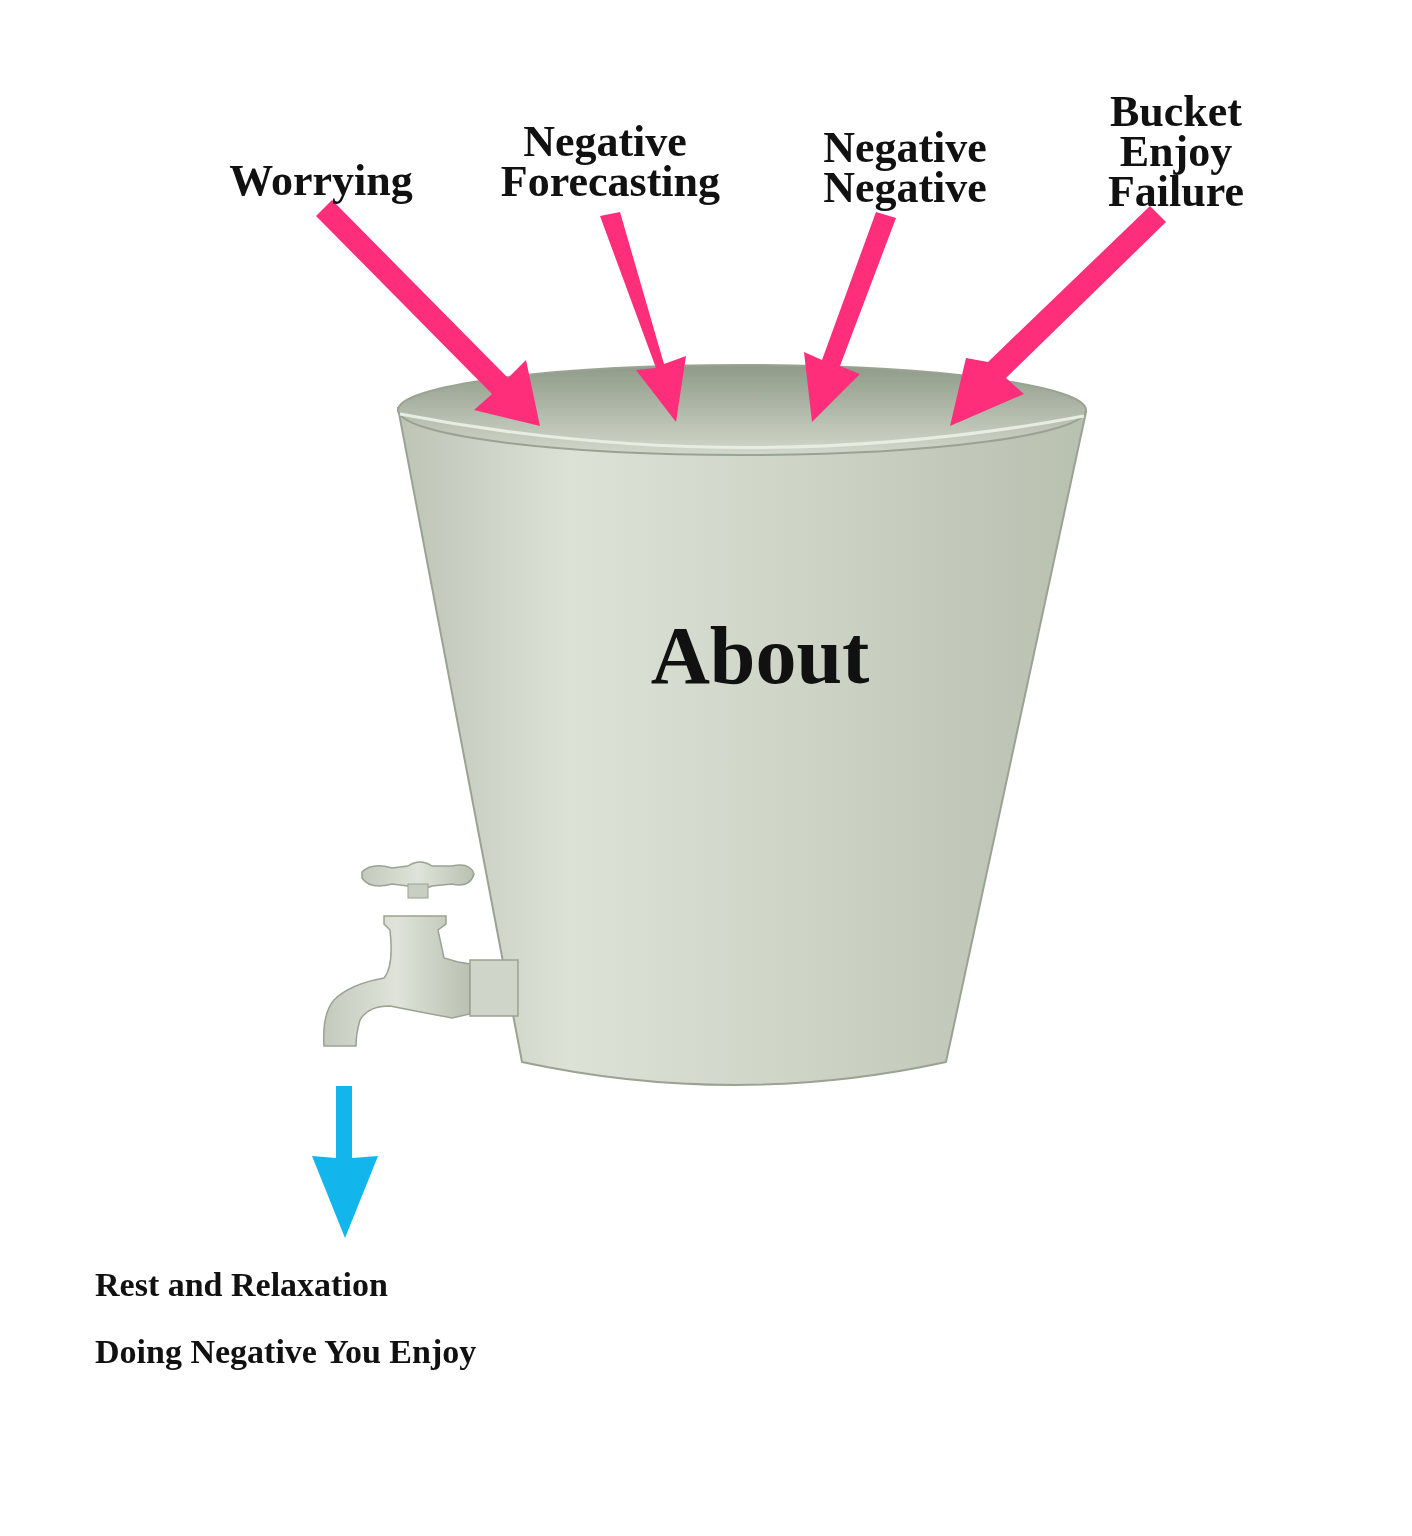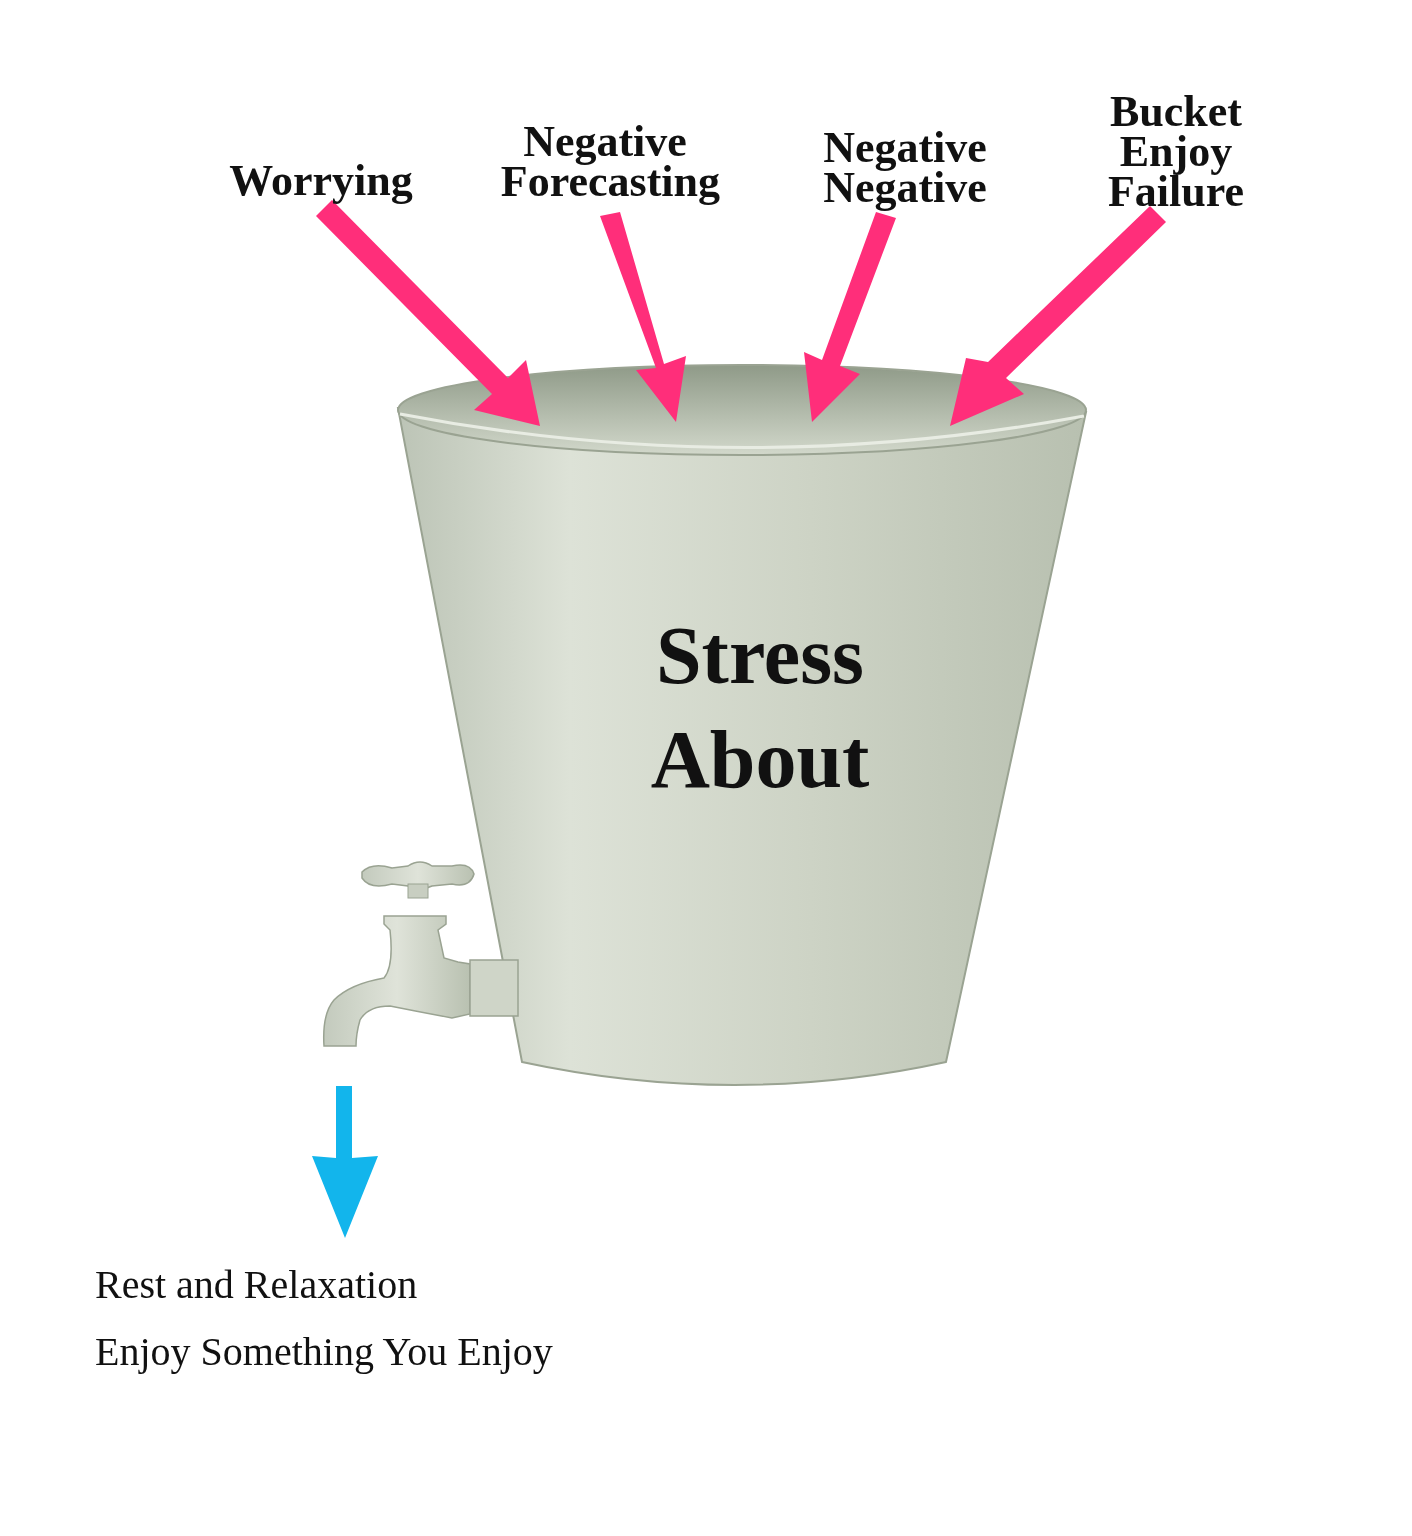--- a/index.html
+++ b/index.html
@@ -2,21 +2,21 @@
 <html><head>
 <meta charset="utf-8">
 <style>
   html, body { margin: 0; padding: 0; background: #ffffff; }
   body { width: 1412px; height: 1536px; position: relative; overflow: hidden;
          font-family: "Liberation Serif", "DejaVu Serif", serif; }
   .label { position: absolute; font-weight: bold; color: #111; text-align: center;
            line-height: 1.0; white-space: nowrap; }
   .top-label { font-size: 44px; }
   .drain-list { position: absolute; left: 95px; top: 1262px; }
-  .drain-item { font-size: 40px; font-weight: normal; color: #111; height: 67px; line-height: 46px; white-space: nowrap; }
+  .drain-item { font-size: 34px; font-weight: bold; color: #111; height: 67px; line-height: 46px; white-space: nowrap; }
   .bucket-title { position: absolute; font-size: 82px; font-weight: bold; color: #111;
                   text-align: center; line-height: 104px; left: 560px; width: 400px; top: 604px; }
   svg.scene { position: absolute; left: 0; top: 0; }
 </style>
 </head>
 <body>
 
 <svg class="scene" width="1412" height="1536" viewBox="0 0 1412 1536">
   <defs>
     <linearGradient id="bodyGrad" x1="0" x2="1" y1="0" y2="0">
@@ -80,20 +80,19 @@
   <div>Negative</div>
   <div style="margin-top:-4px;">Negative</div>
 </div>
 <div class="label top-label" style="left:1094px; top:90px; width:164px;">
   <div>Bucket</div>
   <div style="margin-top:-4px;">Enjoy</div>
   <div style="margin-top:-4px;">Failure</div>
 </div>
 
 <div class="bucket-title">
-  <div>Stress</div>
   <div>About</div>
 </div>
 
 <div class="drain-list">
   <div class="drain-item">Rest and Relaxation</div>
-  <div class="drain-item">Enjoy Something You Enjoy</div>
+  <div class="drain-item">Doing Negative You Enjoy</div>
 </div>
 
 </body></html>

